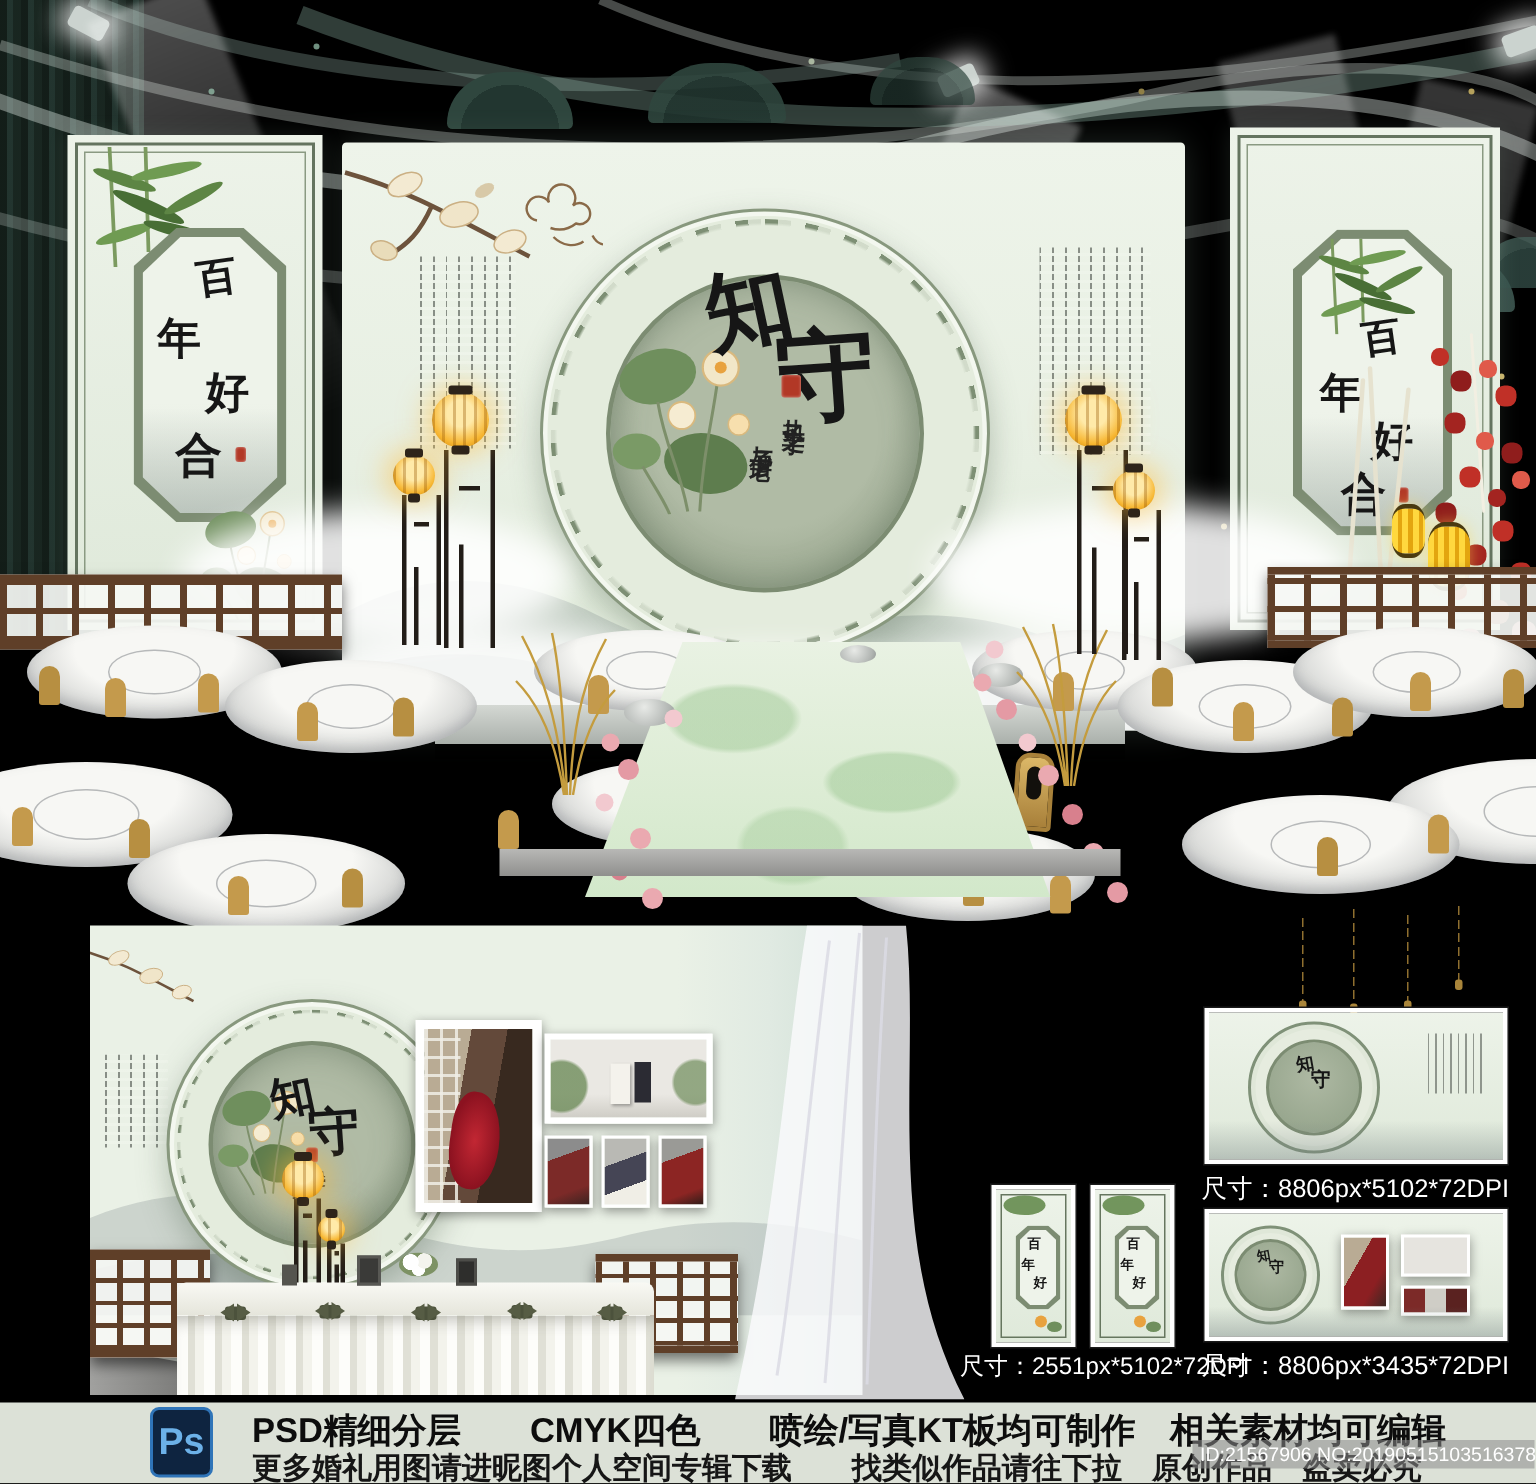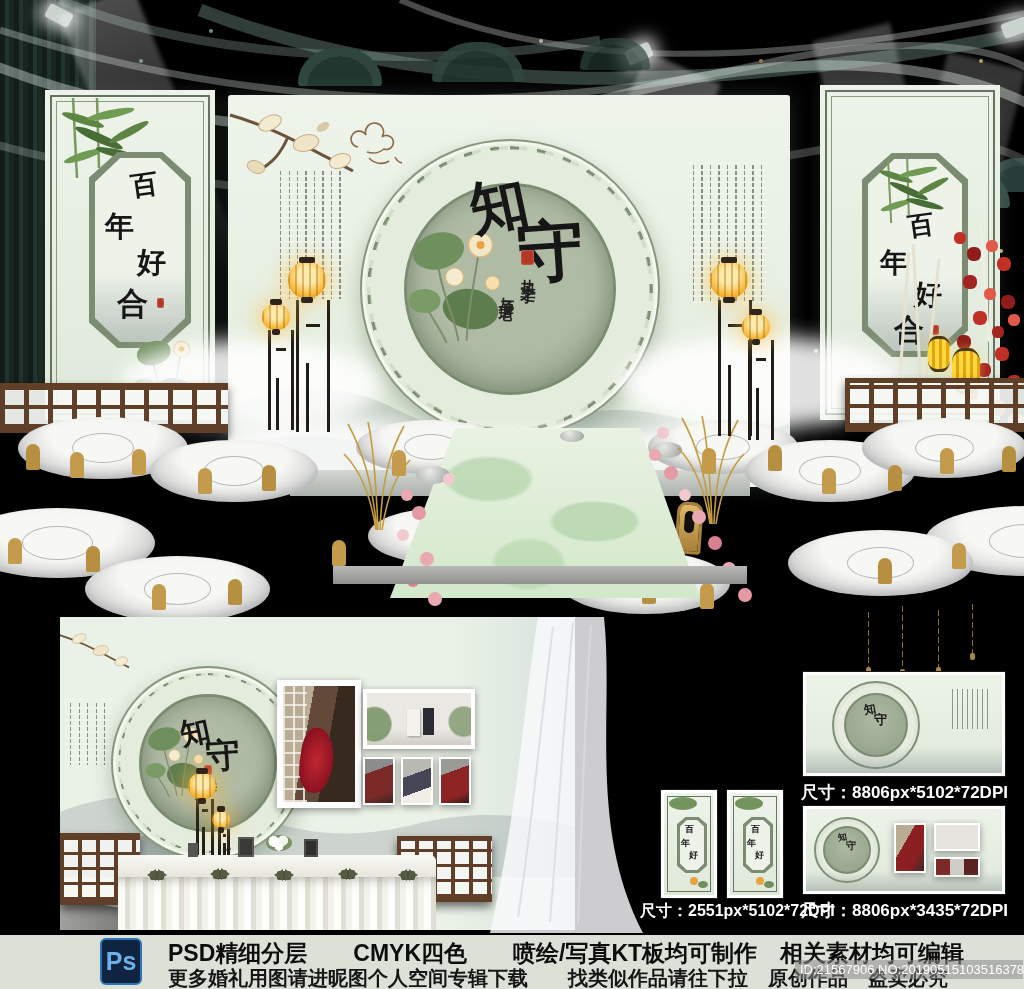--- a/index.html
+++ b/index.html
@@ -127,21 +127,21 @@
 .photo{border:4px solid #fff;box-shadow:0 2px 7px rgba(0,0,0,.4)}
 .bow{width:14px;height:9px;background:#4c523c;border-radius:2px}
 .bow::before{content:"";position:absolute;left:-9px;top:-2px;border:6px solid transparent;border-right:9px solid #565c44}
 .bow::after{content:"";position:absolute;right:-9px;top:-2px;border:6px solid transparent;border-left:9px solid #565c44}
 .tassel{background:repeating-linear-gradient(#8f6f2f 0 6px,transparent 6px 9px);width:1px}
 .tassel::after{content:"";position:absolute;left:-2px;bottom:-6px;width:5px;height:7px;background:#a9853a;border-radius:2px}
 
 
 .thumb{border:3px solid #fff;background:linear-gradient(180deg,#edf3e9,#dfe9da);
   box-shadow:0 0 0 1px #1a1a1a;overflow:hidden}
-.tlabel{color:#fff;font-weight:bold;font-size:17px;text-align:right;white-space:nowrap}
+.tlabel{color:#fff;font-weight:normal;font-size:17px;text-align:left;white-space:nowrap}
 .miniring{border-radius:50%;border:2px solid #7f9178;background:#e6ecdf;
   box-shadow:inset 0 0 0 3px #dfe7d8}
 .minisage{border-radius:50%;border:2px solid #7c8c72;
   background:radial-gradient(circle at 50% 40%,#aeb9a3,#90a087)}
 .minimarks{background:repeating-linear-gradient(to right,rgba(70,76,70,.55) 0 1px,transparent 1px 5px)}
 
 
 .footer{left:0;top:935px;width:1024px;height:54px;background:#dce1d7}
 .ps{left:100px;top:3px;width:42px;height:47px;background:#0e2440;border:2px solid #2f74b8;border-radius:6px;
   color:#6cb1e8;font-weight:bold;font-size:25px;text-align:center;line-height:43px}

